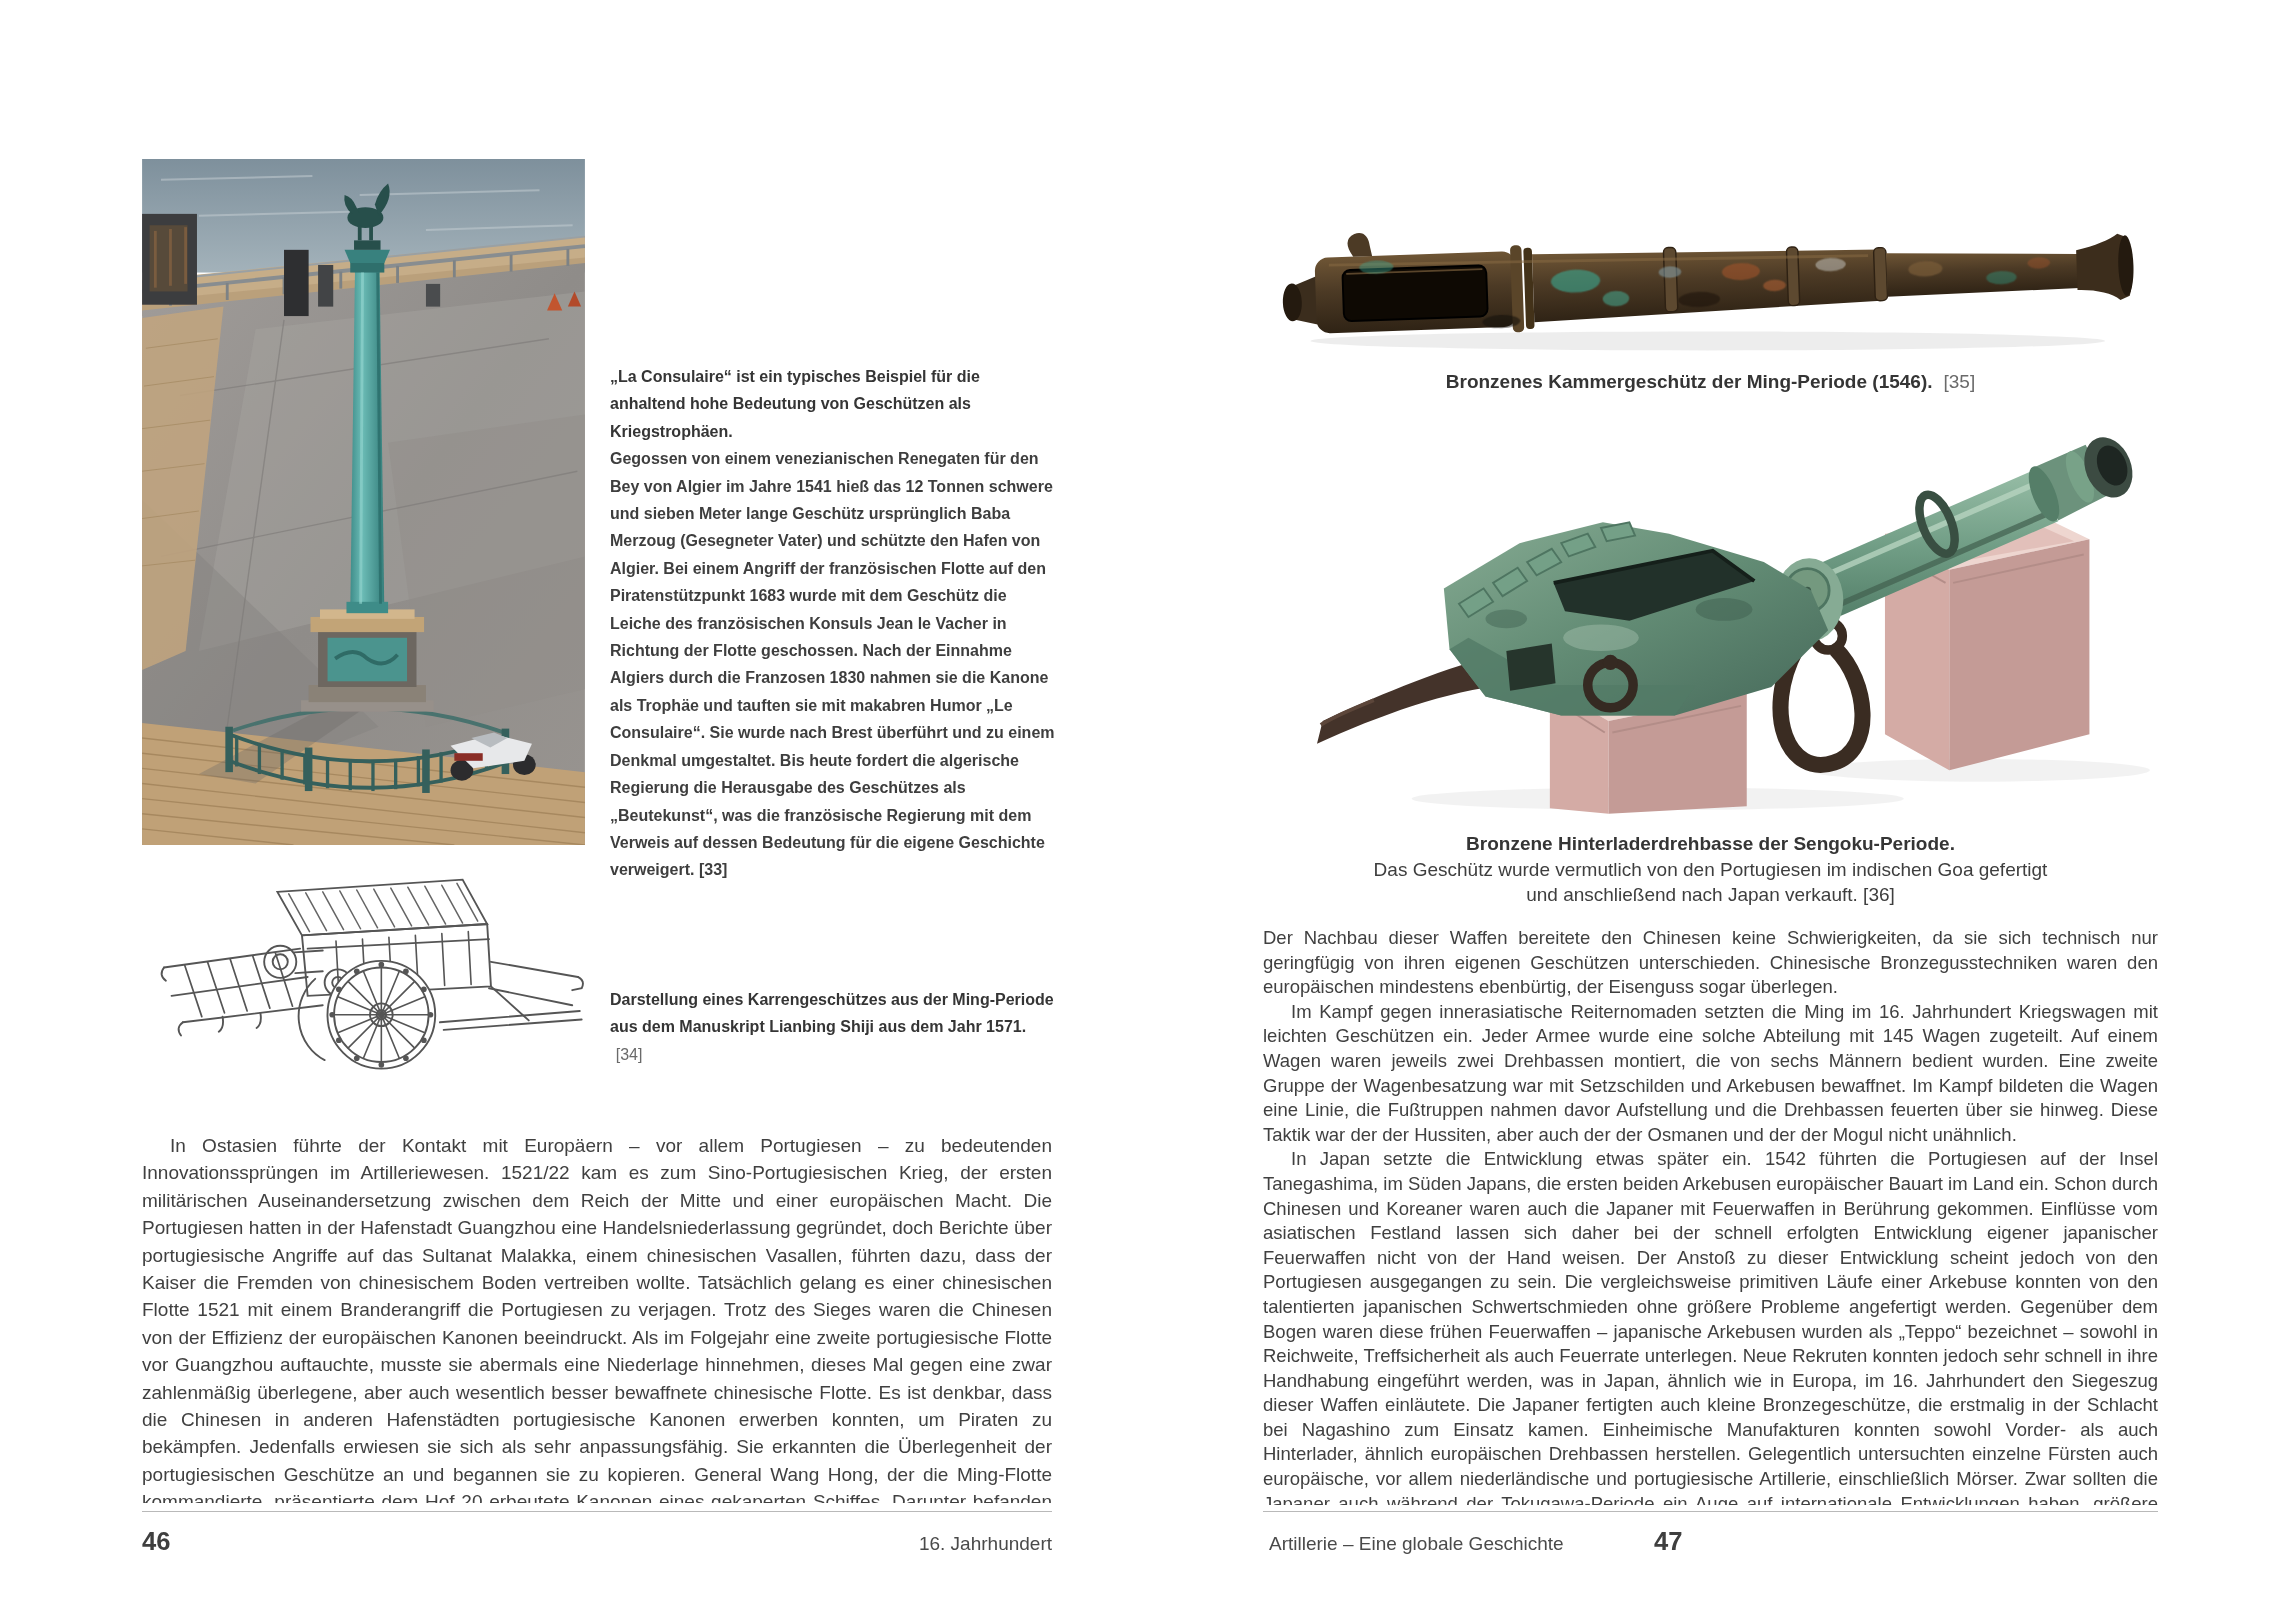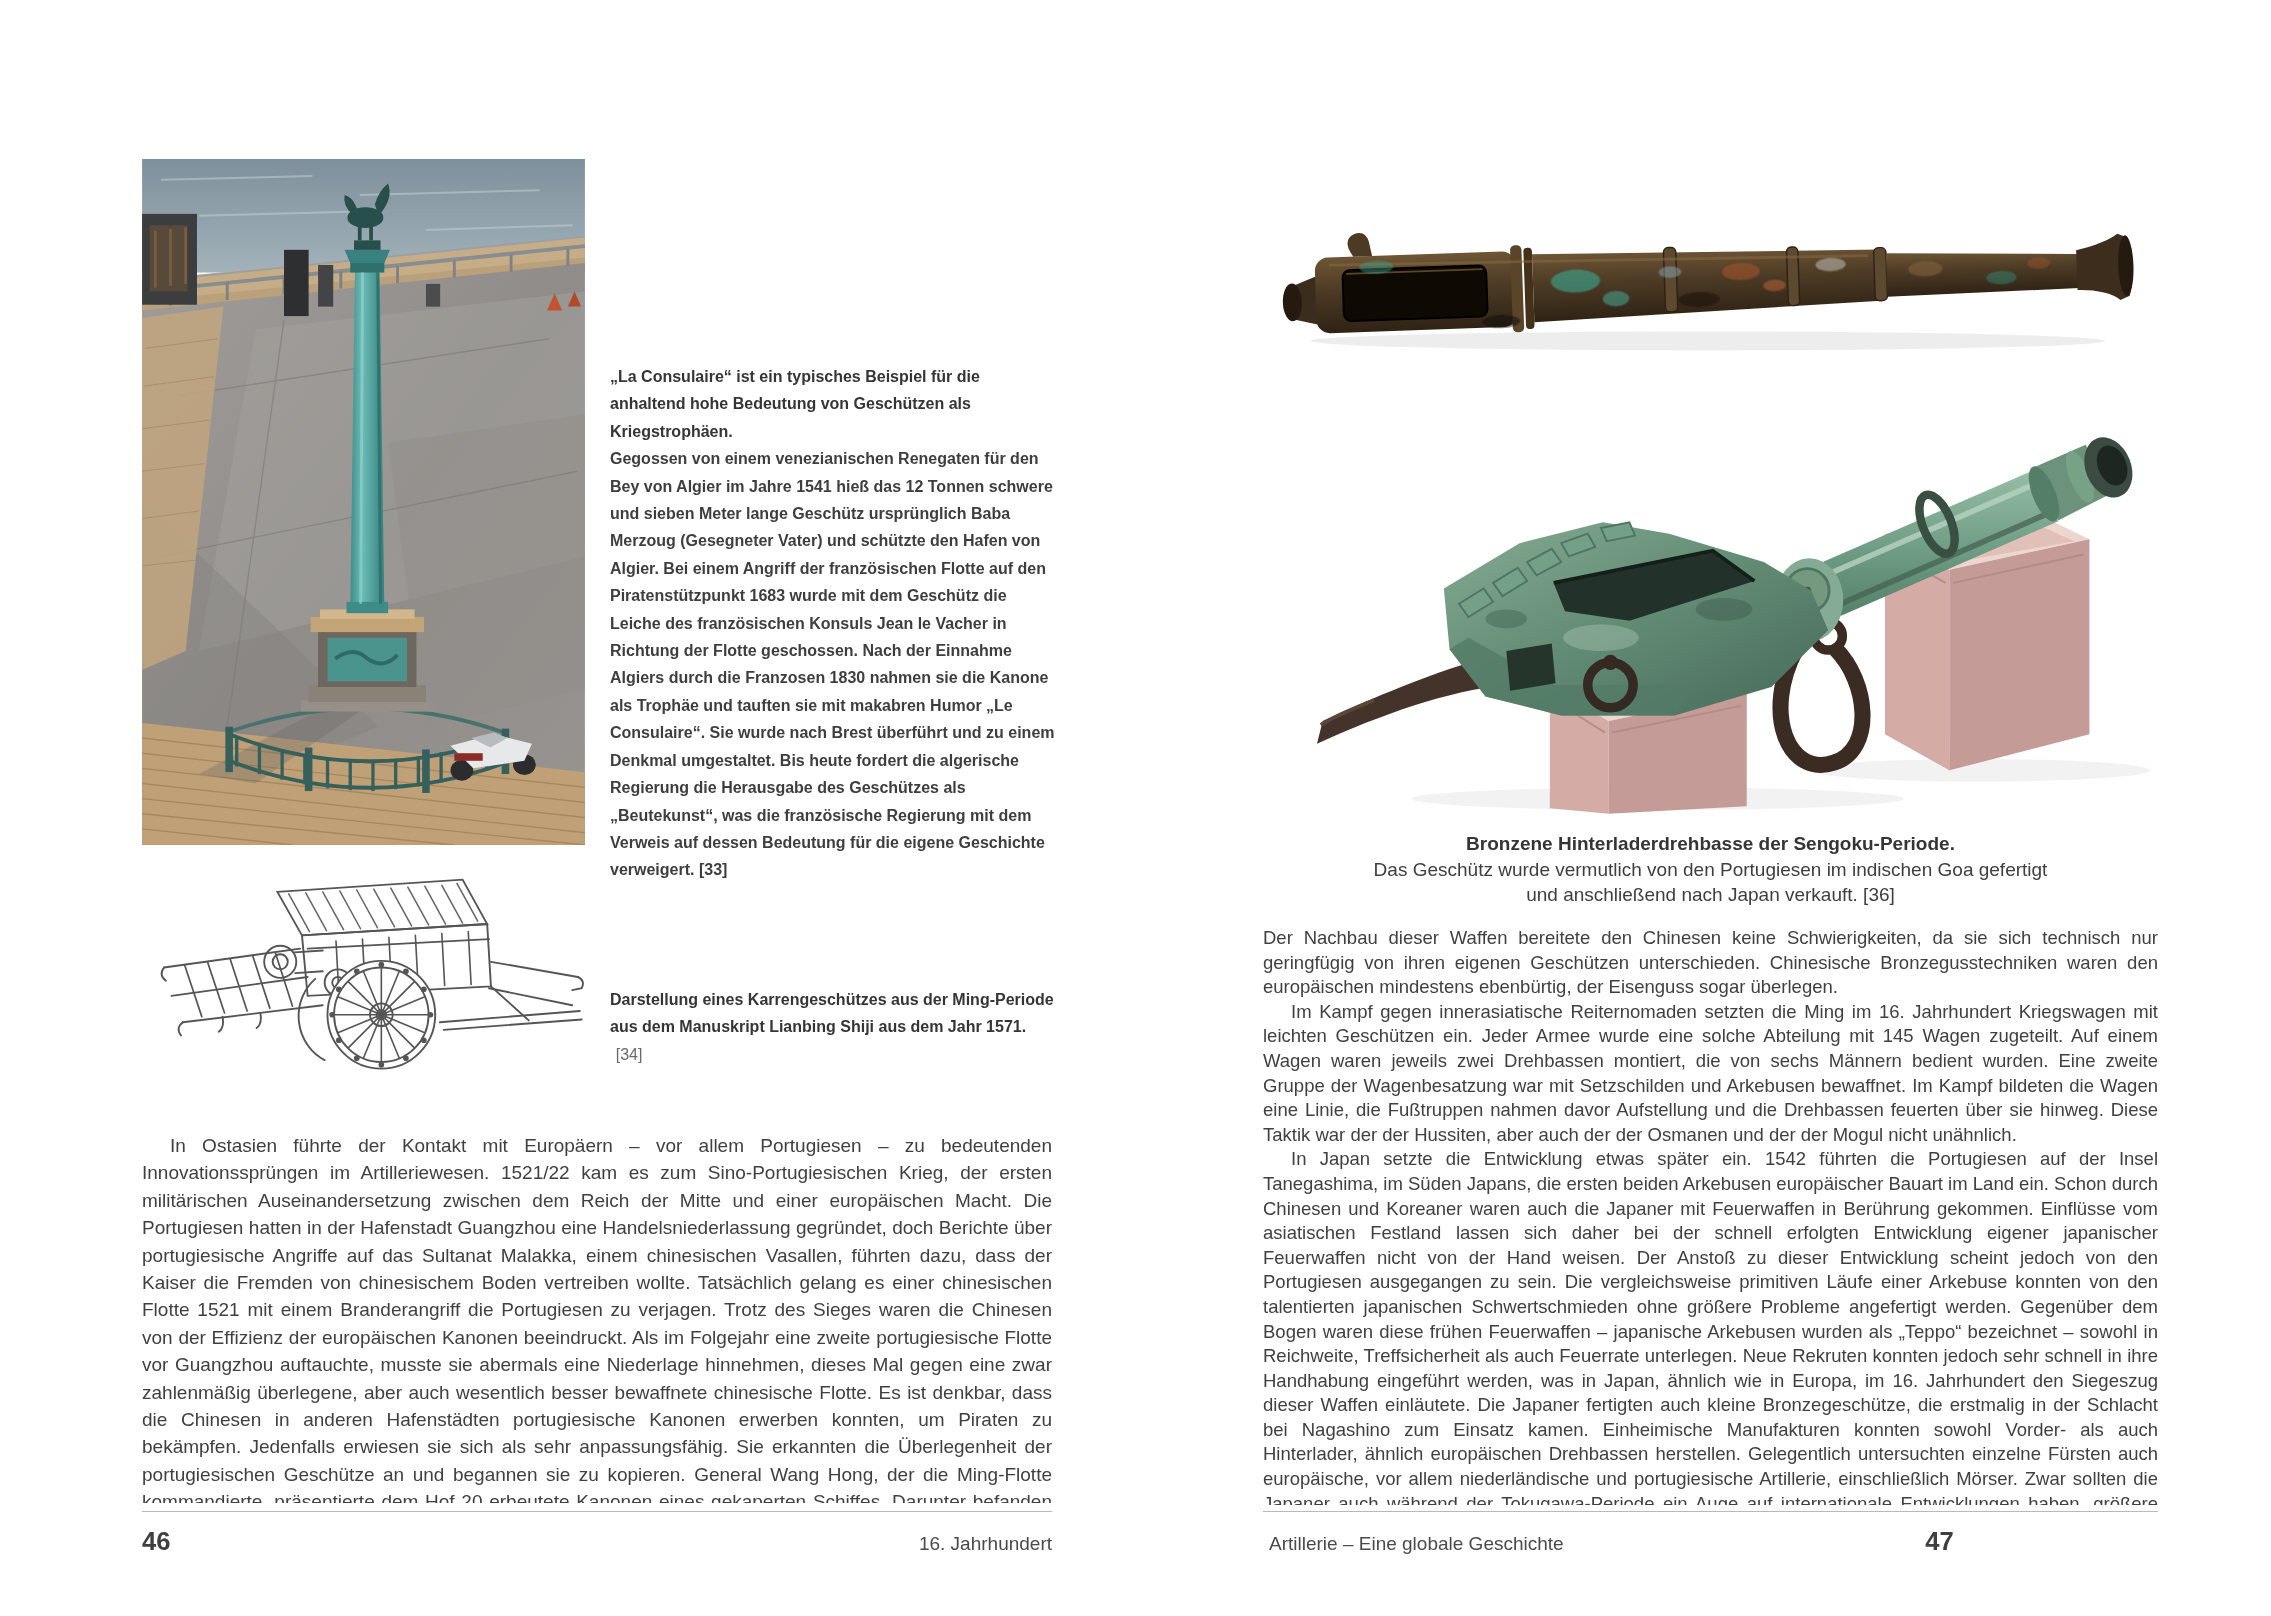--- a/index.html
+++ b/index.html
@@ -341,20 +341,24 @@
           <ellipse cx="700" cy="100" rx="18" ry="8" fill="#7b5c38" opacity="0.8"></ellipse>
           <ellipse cx="780" cy="112" rx="16" ry="7" fill="#2aa189" opacity="0.45"></ellipse>
           <ellipse cx="820" cy="98" rx="12" ry="6" fill="#a0522a" opacity="0.5"></ellipse>
           <ellipse cx="460" cy="124" rx="22" ry="8" fill="#1c130a" opacity="0.7"></ellipse>
           <ellipse cx="250" cy="140" rx="20" ry="7" fill="#14100a" opacity="0.7"></ellipse>
         </g>
       </g>
     </svg>
   </div>
 
+  <div class="abs caption-center" style="left:1263px;top:369px;width:895px;">
+    <span class="cap-bold">Bronzenes Kammergeschütz der Ming-Periode (1546).</span>
+    <span class="ref">[35]</span>
+  </div>
 
   <div class="figure" style="left:1317px;top:401px;width:833px;height:413px;">
     <svg width="833" height="413" viewBox="0 0 880 436" xmlns="http://www.w3.org/2000/svg">
       <defs>
         <linearGradient id="grnG" x1="0" y1="0" x2="0" y2="1">
           <stop offset="0" stop-color="#97bda6"></stop>
             <stop offset="0.55" stop-color="#6f9c84"></stop>
             <stop offset="1" stop-color="#55806a"></stop>
         </linearGradient>
         <linearGradient id="grnB" x1="0" y1="0" x2="1" y2="1">
@@ -441,16 +445,16 @@
   </div>
 
   <div class="abs body-text body-right" style="left:1263px;top:926px;width:895px;height:579px;">
     <p>Der Nachbau dieser Waffen bereitete den Chinesen keine Schwierigkeiten, da sie sich technisch nur geringfügig von ihren eigenen Geschützen unterschieden. Chinesische Bronzegusstechniken waren den europäischen mindestens ebenbürtig, der Eisenguss sogar überlegen.</p>
     <p class="indent">Im Kampf gegen innerasiatische Reiternomaden setzten die Ming im 16. Jahrhundert Kriegswagen mit leichten Geschützen ein. Jeder Armee wurde eine solche Abteilung mit 145 Wagen zugeteilt. Auf einem Wagen waren jeweils zwei Drehbassen montiert, die von sechs Männern bedient wurden. Eine zweite Gruppe der Wagenbesatzung war mit Setzschilden und Arkebusen bewaffnet. Im Kampf bildeten die Wagen eine Linie, die Fußtruppen nahmen davor Aufstellung und die Drehbassen feuerten über sie hinweg. Diese Taktik war der der Hussiten, aber auch der der Osmanen und der der Mogul nicht unähnlich.</p>
     <p class="indent">In Japan setzte die Entwicklung etwas später ein. 1542 führten die Portugiesen auf der Insel Tanegashima, im Süden Japans, die ersten beiden Arkebusen europäischer Bauart im Land ein. Schon durch Chinesen und Koreaner waren auch die Japaner mit Feuerwaffen in Berührung gekommen. Einflüsse vom asiatischen Festland lassen sich daher bei der schnell erfolgten Entwicklung eigener japanischer Feuerwaffen nicht von der Hand weisen. Der Anstoß zu dieser Entwicklung scheint jedoch von den Portugiesen ausgegangen zu sein. Die vergleichsweise primitiven Läufe einer Arkebuse konnten von den talentierten japanischen Schwertschmieden ohne größere Probleme angefertigt werden. Gegenüber dem Bogen waren diese frühen Feuerwaffen – japanische Arkebusen wurden als „Teppo“ bezeichnet – sowohl in Reichweite, Treffsicherheit als auch Feuerrate unterlegen. Neue Rekruten konnten jedoch sehr schnell in ihre Handhabung eingeführt werden, was in Japan, ähnlich wie in Europa, im 16. Jahrhundert den Siegeszug dieser Waffen einläutete. Die Japaner fertigten auch kleine Bronzegeschütze, die erstmalig in der Schlacht bei Nagashino zum Einsatz kamen. Einheimische Manufakturen konnten sowohl Vorder- als auch Hinterlader, ähnlich europäischen Drehbassen herstellen. Gelegentlich untersuchten einzelne Fürsten auch europäische, vor allem niederländische und portugiesische Artillerie, einschließlich Mörser. Zwar sollten die Japaner auch während der Tokugawa-Periode ein Auge auf internationale Entwicklungen haben, größere Bedeutung für das eigene Militärwesen gewann die Artillerie jedoch nicht.</p>
   </div>
 
   <div class="footer-rule" style="left:1263px;top:1511px;width:895px;"></div>
   <div class="abs footer-label" style="left:1269px;top:1533px;">Artillerie – Eine globale Geschichte</div>
-  <div class="abs page-num" style="left:1721px;top:1527px;width:437px;text-align:center;">47</div>
+  <div class="abs page-num" style="left:1654px;top:1527px;width:437px;text-align:left;">47</div>
 
 </div>
 
 
 </body></html>

